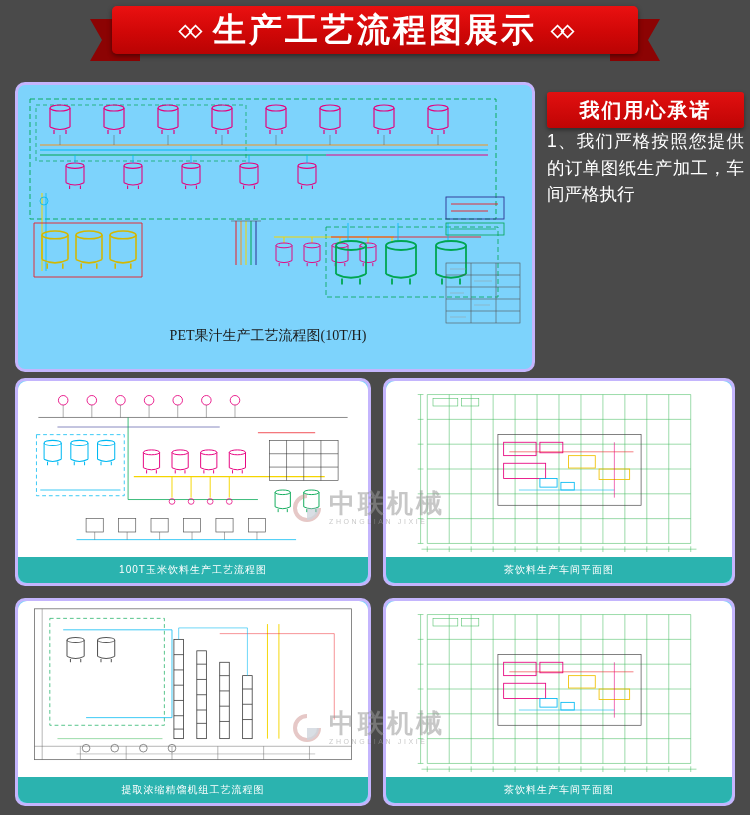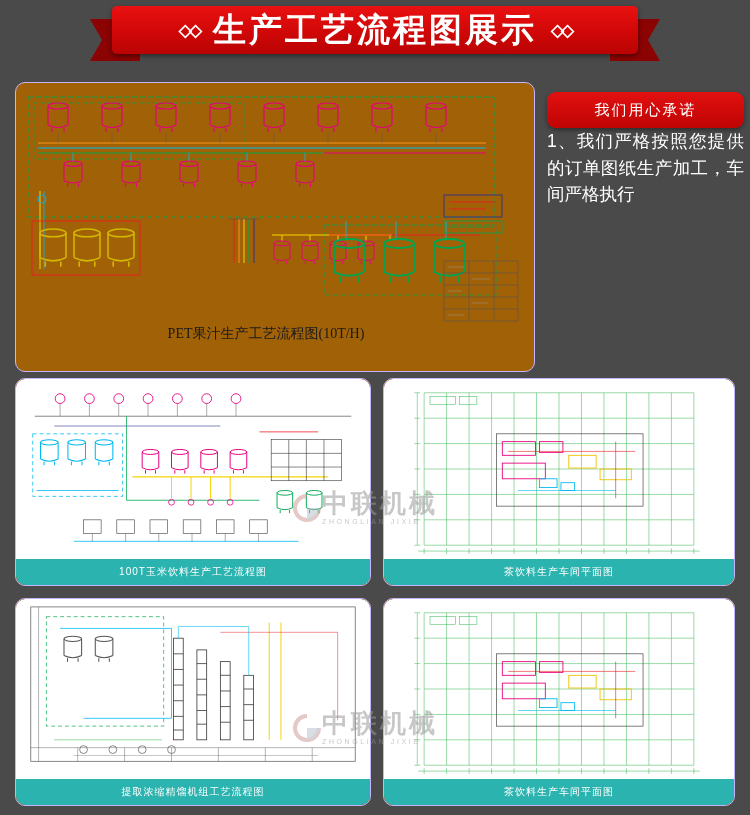--- a/index.html
+++ b/index.html
@@ -13,45 +13,45 @@
   .ribbon-end.left{left:0;clip-path:polygon(0 0,100% 0,100% 100%,0 100%,24% 50%)}
   .ribbon-end.right{right:0;clip-path:polygon(0 0,100% 0,76% 50%,100% 100%,0 100%)}
   .ribbon-main{position:absolute;left:22px;right:22px;top:0;height:48px;
     background:linear-gradient(180deg,#ea1111 0%,#d00707 55%,#b90303 100%);
     border-radius:5px;display:flex;align-items:center;justify-content:center;gap:14px;
     box-shadow:0 2px 5px rgba(0,0,0,.45)}
   .banner-title{color:#fff;font-size:33px;font-weight:bold;letter-spacing:3px;white-space:nowrap}
   .orn{color:#fff;font-size:17px;font-weight:bold;letter-spacing:-3px}
 
   
-  .panel{position:absolute;background:#a16207;border:1px solid #c4b5fd;border-radius:10px;z-index:1}
+  .panel{position:absolute;background:#7dd3fc;border:3px solid #c4b5fd;border-radius:10px;z-index:1}
   .main-panel{left:15px;top:82px;width:520px;height:290px}
   .main-panel svg{position:absolute;left:8px;top:8px;width:504px;height:234px}
   .main-caption{position:absolute;left:0;top:242px;width:500px;text-align:center;
     font-family:"Liberation Serif",serif;font-size:14px;color:#1a1a1a}
 
   .small-panel{height:208px;display:flex;flex-direction:column;overflow:hidden}
   .sp-ml{left:15px;top:378px;width:356px}
   .sp-mr{left:383px;top:378px;width:352px}
   .sp-bl{left:15px;top:598px;width:356px}
   .sp-br{left:383px;top:598px;width:352px}
   .diagram-area{flex:1 1 auto;display:flex;align-items:center;justify-content:center;padding:4px;overflow:hidden;background:#fff;border-radius:9px 9px 0 0}
   .diagram-area svg{width:100%;height:100%}
   .caption-bar{flex:0 0 26px;height:26px;background:#2bb3af;color:#fff;font-size:10px;
     text-align:center;line-height:26px;border-radius:0 0 9px 9px;letter-spacing:1px}
 
   
   .promise{position:absolute;left:547px;top:92px;width:197px}
-  .badge{height:36px;background:linear-gradient(180deg,#e21010,#bf0404);border-radius:9px;
-    color:#fff;font-size:15px;font-weight:normal;display:flex;align-items:center;justify-content:center;
+  .badge{height:36px;background:linear-gradient(180deg,#e21010,#bf0404);border-radius:3px;
+    color:#fff;font-size:20px;font-weight:bold;display:flex;align-items:center;justify-content:center;
     letter-spacing:2px;box-shadow:0 2px 4px rgba(0,0,0,.4)}
   .promise-text{color:#fff;font-size:17.5px;line-height:1.52;text-align:justify}
 
   
-  .watermark{position:absolute;display:flex;align-items:center;z-index:6;opacity:.55;pointer-events:none}
+  .watermark{position:absolute;display:flex;align-items:center;gap:7px;z-index:6;opacity:.55;pointer-events:none}
   .wm-mid{left:292px;top:490px}
   .wm-bot{left:292px;top:710px}
   .wm-text{font-size:26px;font-weight:bold;color:#9a9a9a;letter-spacing:3px;line-height:1}
   .wm-sub{font-size:7px;color:#9a9a9a;letter-spacing:2.6px;margin-top:2px}
   svg{display:block}
 </style>
 </head>
 <body>
 
 <svg width="0" height="0" style="position:absolute" aria-hidden="true">

